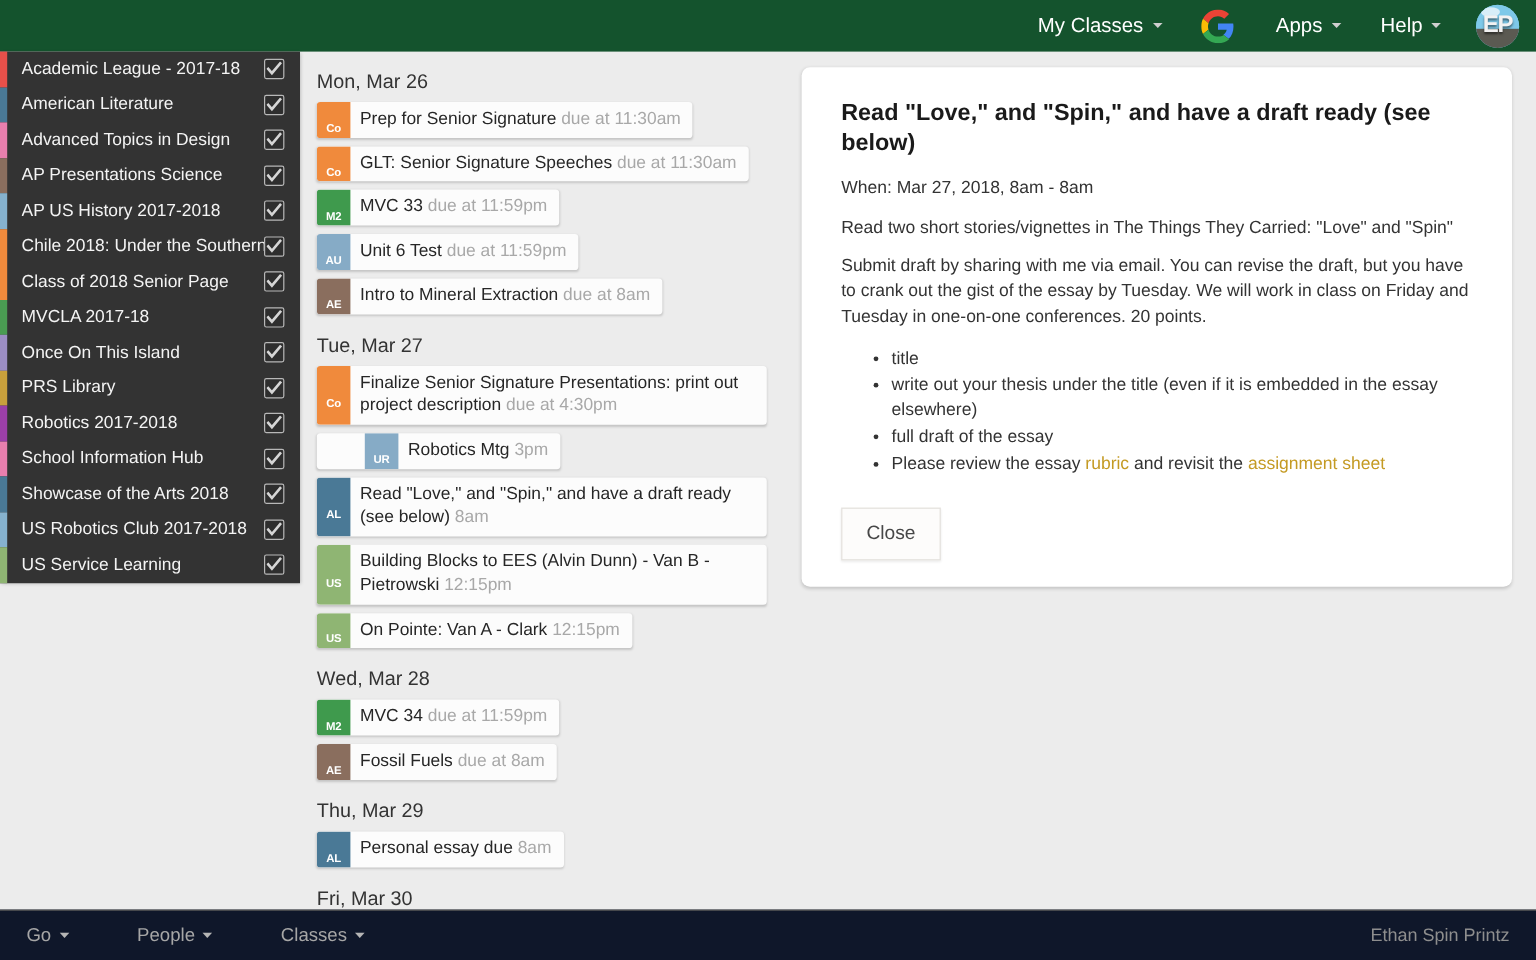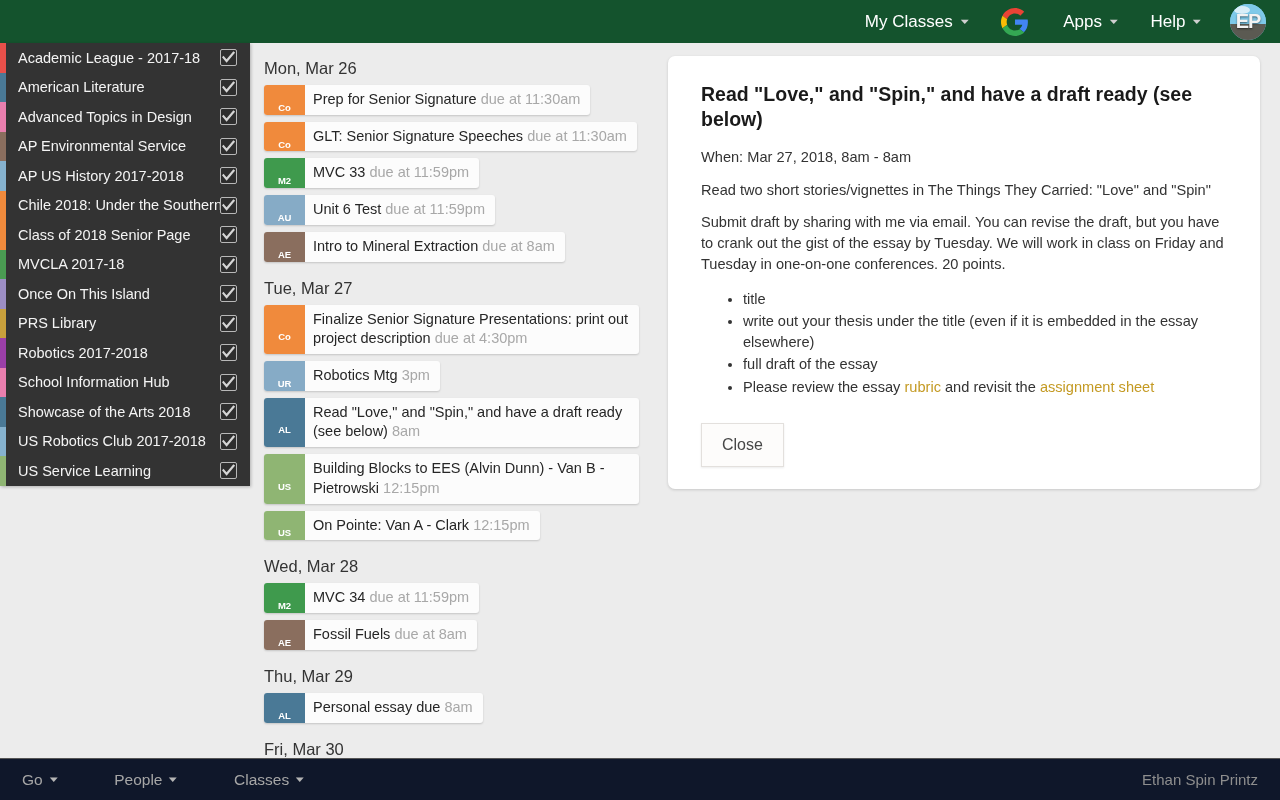--- a/index.html
+++ b/index.html
@@ -126,21 +126,21 @@
     background: #fcfcfc;
     border-radius: 3px;
     box-shadow: 0 1px 2px rgba(0,0,0,.17);
     margin-bottom: 7px;
     max-width: 375px;
     overflow: hidden;
     cursor: pointer;
   }
   .event .badge {
     flex: 0 0 auto;
-    width: 41px;
+    width: 28px;
     display: flex; align-items: center; justify-content: center;
     color: #ffffff;
     font-size: 9.5px;
     font-weight: bold;
     letter-spacing: -0.2px;
     padding-top: 15px;
   }
   .event .etext {
     padding: 5px 10px 5px 8px;
     font-size: 14.5px;
@@ -280,21 +280,21 @@
       <span class="stripe" style="background: rgb(233, 127, 174);"></span>
       <span class="label">Advanced Topics in Design</span>
       <span class="checkbox">
         <svg width="13" height="13" viewBox="0 0 13 13">
           <path d="M1.5 6.4 L4.6 10 L11.5 1.8" stroke="#d5d5d5" stroke-width="2.2" fill="none" stroke-linecap="square"></path>
         </svg>
       </span>
     </div>
     <div class="class-row">
       <span class="stripe" style="background: rgb(138, 110, 94);"></span>
-      <span class="label">AP Environmental Service</span>
+      <span class="label">AP Presentations Science</span>
       <span class="checkbox">
         <svg width="13" height="13" viewBox="0 0 13 13">
           <path d="M1.5 6.4 L4.6 10 L11.5 1.8" stroke="#d5d5d5" stroke-width="2.2" fill="none" stroke-linecap="square"></path>
         </svg>
       </span>
     </div>
     <div class="class-row">
       <span class="stripe" style="background: rgb(134, 178, 206);"></span>
       <span class="label">AP US History 2017-2018</span>
       <span class="checkbox">
@@ -411,21 +411,21 @@
         <span class="etext"><span>Unit 6 Test</span> <span class="etime">due at 11:59pm</span></span>
       </div><br><div class="event">
         <span class="badge" style="background: rgb(138, 110, 94);">AE</span>
         <span class="etext"><span>Intro to Mineral Extraction</span> <span class="etime">due at 8am</span></span>
       </div><br></div>
     <div class="day-head">Tue, Mar 27</div>
     <div><div class="event">
         <span class="badge" style="background: rgb(240, 138, 60);">Co</span>
         <span class="etext"><span>Finalize Senior Signature Presentations: print out project description</span> <span class="etime">due at 4:30pm</span></span>
       </div><br><div class="event">
-        <span class="badge" style="background: rgb(134, 171, 198);">UR</span>
+        <span class="badge" style="background: rgb(134, 171, 198); margin-left: 40px;">UR</span>
         <span class="etext"><span>Robotics Mtg</span> <span class="etime">3pm</span></span>
       </div><br><div class="event">
         <span class="badge" style="background: rgb(74, 121, 150);">AL</span>
         <span class="etext"><span>Read "Love," and "Spin," and have a draft ready (see below)</span> <span class="etime">8am</span></span>
       </div><br><div class="event">
         <span class="badge" style="background: rgb(143, 181, 115);">US</span>
         <span class="etext"><span>Building Blocks to EES (Alvin Dunn) - Van B - Pietrowski</span> <span class="etime">12:15pm</span></span>
       </div><br><div class="event">
         <span class="badge" style="background: rgb(143, 181, 115);">US</span>
         <span class="etext"><span>On Pointe: Van A - Clark</span> <span class="etime">12:15pm</span></span>

